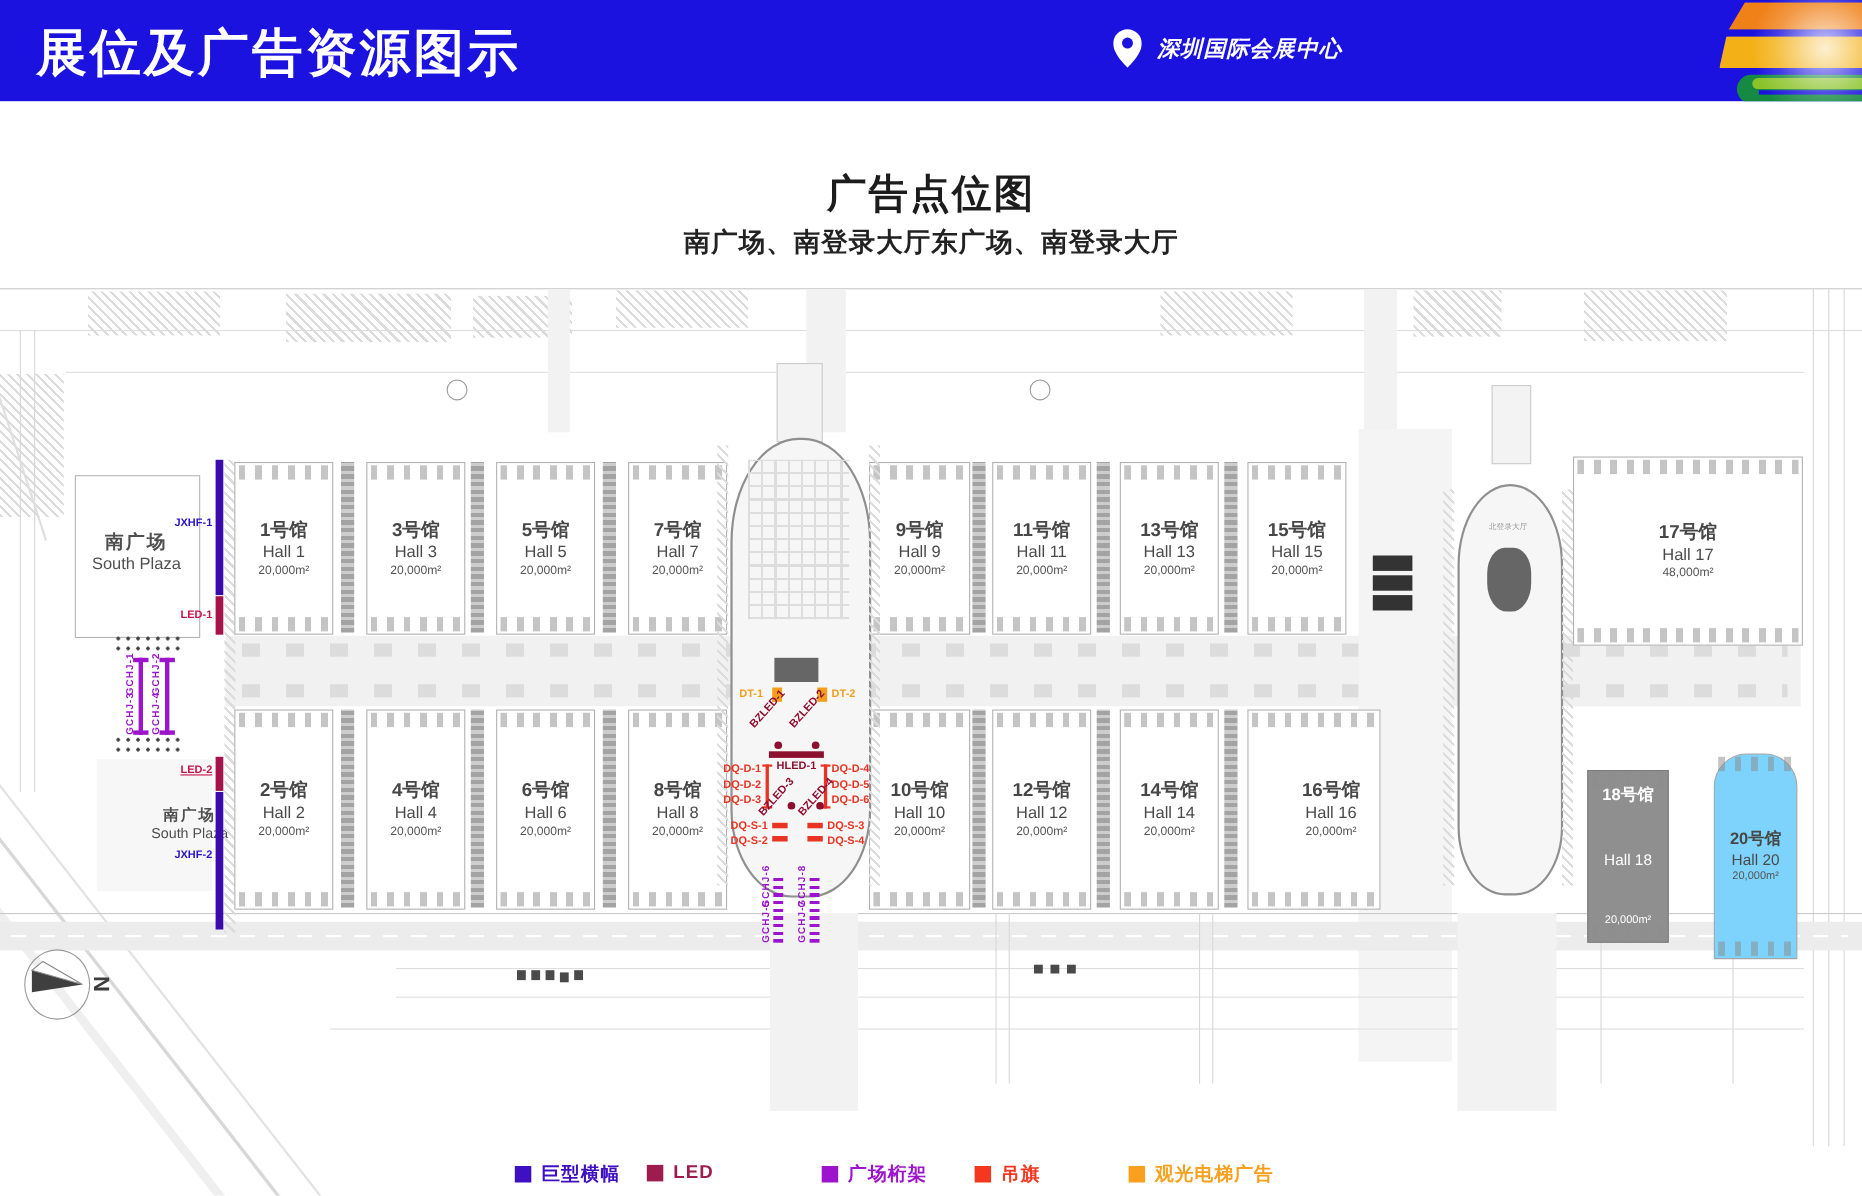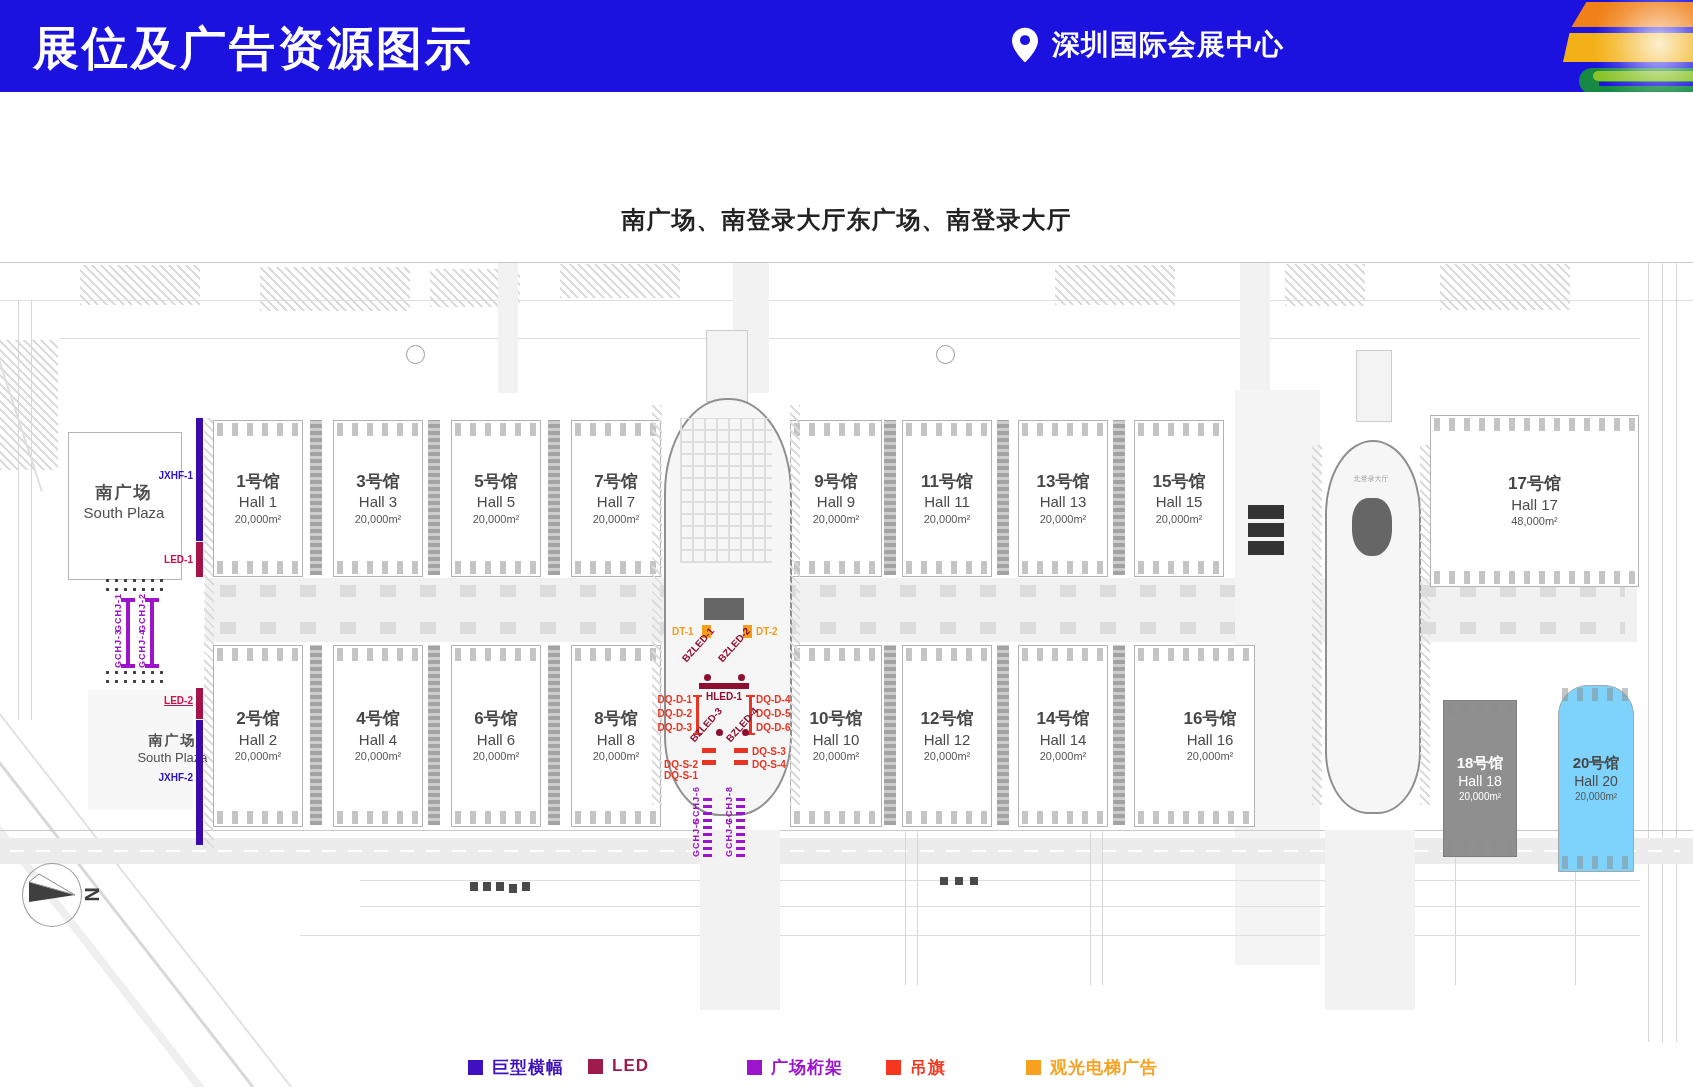--- a/index.html
+++ b/index.html
@@ -5,21 +5,21 @@
   html,body{margin:0;padding:0;background:#fff;}
   body{font-family:"Liberation Sans","DejaVu Sans",sans-serif;}
   #page{position:relative;width:1693px;height:1087px;background:#fff;overflow:hidden;}
   .abs{position:absolute;}
 
   
   #header{position:absolute;left:0;top:0;width:1693px;height:92px;background:#1b12df;}
   #header-title{position:absolute;left:33px;top:18px;color:#fff;font-size:46px;font-weight:bold;letter-spacing:3px;}
   #venue{position:absolute;left:1012px;top:26px;display:flex;align-items:center;color:#fff;}
   #venue .pin{width:26px;height:36px;margin-right:14px;}
-  #venue .vname{font-size:28px;font-weight:bold;letter-spacing:1px;}
+  #venue .vname{font-size:20px;font-weight:bold;letter-spacing:1px;font-style:italic;}
   .logo{position:absolute;right:0;top:0;width:130px;height:92px;overflow:hidden;}
   .lg-band{position:absolute;right:0;}
   .lg-b1{top:2px;height:25px;left:6px;background:#f08119;-webkit-clip-path:polygon(14% 0,100% 0,100% 100%,2% 100%);clip-path:polygon(14% 0,100% 0,100% 100%,2% 100%);}
   .lg-b2{top:33px;height:29px;left:0;background:#f3b117;-webkit-clip-path:polygon(5% 0,100% 0,100% 100%,0 100%);clip-path:polygon(5% 0,100% 0,100% 100%,0 100%);}
   .lg-ec{position:absolute;left:16px;top:68px;right:0;height:26px;background:#168a42;border-radius:16px 0 0 16px;}
   .lg-el{position:absolute;left:30px;top:71px;right:0;height:10px;background:#8bc32a;border-radius:8px 0 0 8px;}
   .lg-slot{position:absolute;left:36px;top:82px;right:0;height:4px;background:#1b12df;}
   .lg-glow{position:absolute;left:0;top:0;right:0;bottom:0;background:radial-gradient(circle at 74% 48%,rgba(255,255,255,.8) 0%,rgba(255,255,255,.18) 42%,rgba(255,255,255,0) 62%);}
 
   
@@ -122,20 +122,21 @@
     <div class="logo">
       <div class="lg-band lg-b1"></div>
       <div class="lg-band lg-b2"></div>
       <div class="lg-ec"></div>
       <div class="lg-el"></div>
       <div class="lg-slot"></div>
       <div class="lg-glow"></div>
     </div>
   </div>
 
+  <div id="map-title">广告点位图</div>
   <div id="map-subtitle">南广场、南登录大厅东广场、南登录大厅</div>
 
   <div id="map">
 
     <div>
       <div class="road-h" style="left:0;top:7px;width:1693px;"></div>
       <div class="road-h lt" style="left:0;top:45px;width:1693px;"></div>
       <div class="road-h lt" style="left:60px;top:83px;width:1580px;"></div>
       <div class="hatch" style="left:80px;top:10px;width:120px;height:40px;"></div>
       <div class="hatch" style="left:260px;top:12px;width:150px;height:44px;"></div>
@@ -302,21 +303,21 @@
     <div class="hall" style="left:1018px;top:390px;width:88px;height:180px;">
       <div class="hname">14号馆</div>
       <div class="hen">Hall 14</div>
       <div class="harea">20,000m²</div>
     </div>
     <div class="hall" style="left:1134px;top:390px;width:88px;height:180px;padding-left:31px;">
       <div class="hname">16号馆</div>
       <div class="hen">Hall 16</div>
       <div class="harea">20,000m²</div>
     </div>
-    <div class="hall dark" style="left:1443px;top:445px;width:72px;height:155px;">
+    <div class="hall dark" style="left:1443px;top:445px;width:72px;height:155px;gap:40px;">
       <div class="hname" style="font-size:15px;">18号馆</div>
       <div class="hen" style="font-size:14px;">Hall 18</div>
       <div class="harea" style="font-size:10px;">20,000m²</div>
     </div>
     <div class="hall light20" style="left:1558px;top:430px;width:74px;height:185px;">
       <div class="hname" style="font-size:15px;">20号馆</div>
       <div class="hen" style="font-size:14px;">Hall 20</div>
       <div class="harea" style="font-size:10px;">20,000m²</div>
     </div>
 
@@ -358,21 +359,21 @@
     <div class="rbr" style="left:696px;top:440px;height:40px;"></div>
     <div class="rbr" style="left:749px;top:440px;height:40px;"></div>
     <div class="mk lbl-red" style="left:756px;top:439px;">DQ-D-4</div>
     <div class="mk lbl-red" style="left:756px;top:453px;">DQ-D-5</div>
     <div class="mk lbl-red" style="left:756px;top:467px;">DQ-D-6</div>
     <div class="diagmk" style="left:696px;top:478px;">BZLED-3</div>
     <div class="diagmk" style="left:732px;top:478px;">BZLED-4</div>
     <div class="dot" style="left:716px;top:474px;"></div>
     <div class="dot" style="left:742px;top:474px;"></div>
 
-    <div class="mk lbl-red" style="left:652px;top:491px;width:46px;text-align:right;margin-top:24px;">DQ-S-1</div>
+    <div class="mk lbl-red" style="left:652px;top:491px;width:46px;text-align:right;">DQ-S-1</div>
     <div class="mk lbl-red" style="left:652px;top:504px;width:46px;text-align:right;">DQ-S-2</div>
     <div class="redbar" style="left:702px;top:493px;"></div>
     <div class="redbar" style="left:702px;top:505px;"></div>
     <div class="redbar" style="left:734px;top:493px;"></div>
     <div class="redbar" style="left:734px;top:505px;"></div>
     <div class="mk lbl-red" style="left:752px;top:491px;">DQ-S-3</div>
     <div class="mk lbl-red" style="left:752px;top:504px;">DQ-S-4</div>
 
     <div class="pcol" style="left:703px;top:540px;height:62px;"></div>
     <div class="pcol" style="left:736px;top:540px;height:62px;"></div>

